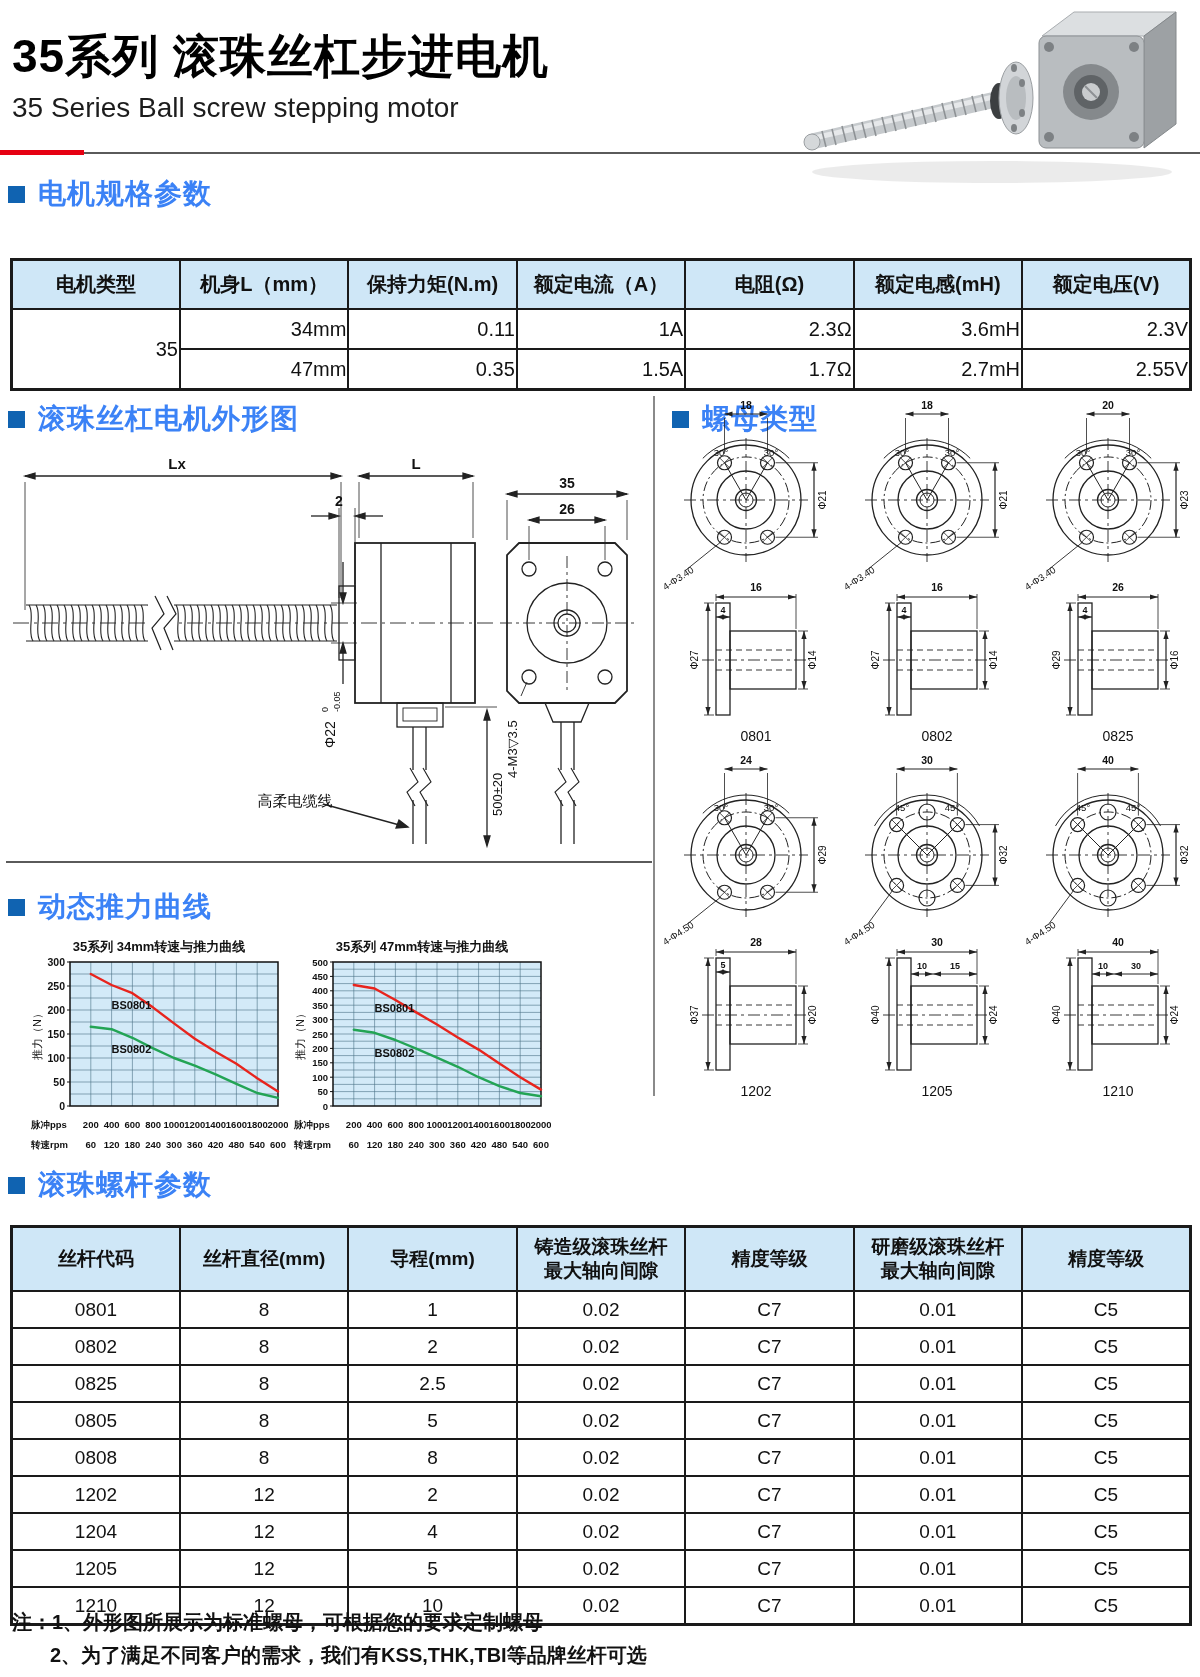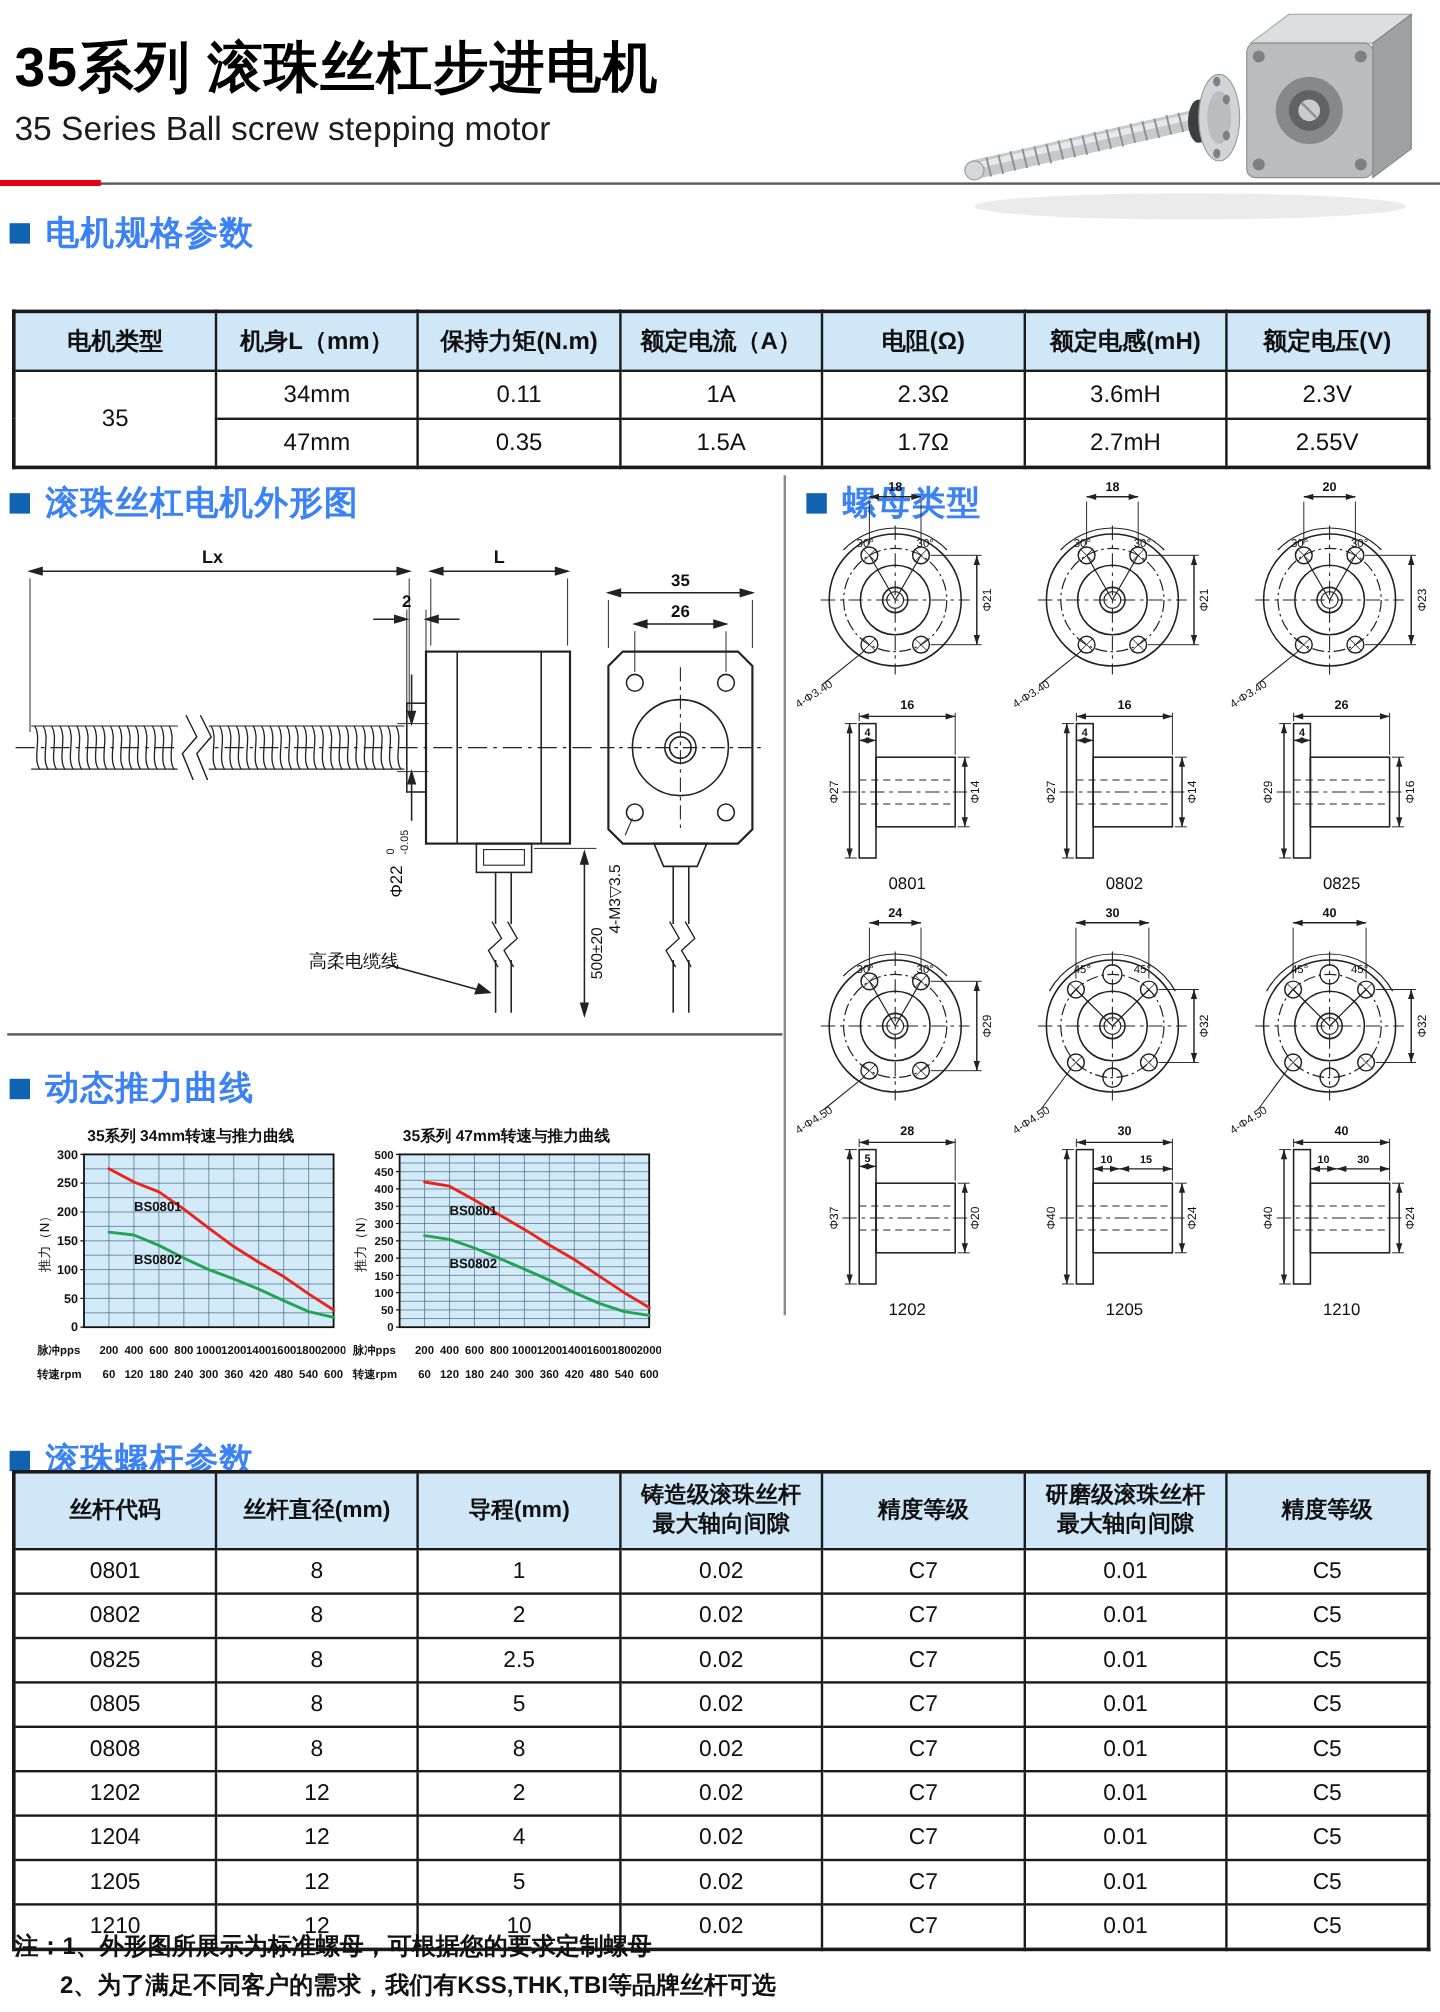--- a/index.html
+++ b/index.html
@@ -14,21 +14,21 @@
   .divider .gray{position:absolute;left:0;top:2px;width:1200px;height:2px;background:#5a5a5a;}
   .divider .red{position:absolute;left:0;top:0;width:84px;height:5px;background:#e60012;}
 
   .sec-title{position:absolute;display:flex;align-items:center;gap:13px;}
   .sec-title .sq{width:17px;height:17px;background:#1063b1;flex:none;}
   .sec-title .txt{font-size:28px;font-weight:bold;color:#3b82f6;letter-spacing:1px;white-space:nowrap;}
 
   table{border-collapse:collapse;table-layout:fixed;background:#fff;}
   .spec-table{position:absolute;left:10px;top:238px;width:1182px;border:3px solid #1a1a1a;margin-top:20px;}
   .spec-table th{background:#cfe7f7;font-size:20px;font-weight:bold;height:47px;border:2px solid #1a1a1a;padding:0 2px;}
-  .spec-table td{font-size:20px;text-align:center;height:36px;border:2px solid #1a1a1a;}
+  .spec-table td{font-size:20px;text-align:right;height:36px;border:2px solid #1a1a1a;}
 
   .screw-table{position:absolute;left:10px;top:1225px;width:1182px;border:3px solid #1a1a1a;}
   .screw-table th{background:#cfe7f7;font-size:19px;font-weight:bold;height:62px;border:2px solid #1a1a1a;white-space:pre-line;line-height:1.25;padding:0 2px;}
   .screw-table td{font-size:19px;text-align:center;height:33px;border:2px solid #1a1a1a;}
 
   .v-divider{position:absolute;left:653px;top:396px;width:2px;height:700px;background:#8a8a8a;}
   .h-divider{position:absolute;left:6px;top:861px;width:646px;height:2px;background:#5a5a5a;}
 
   .outline-wrap{position:absolute;left:5px;top:448px;width:645px;height:408px;}
   .nut-grid{position:absolute;left:656px;top:398px;width:544px;height:710px;display:grid;grid-template-columns:repeat(3,181px);grid-template-rows:355px 355px;}
@@ -898,21 +898,21 @@
         <text x="123.2" y="192" font-size="9.5" text-anchor="middle" font-weight="bold" fill="#111">240</text>
         <text x="144" y="192" font-size="9.5" text-anchor="middle" font-weight="bold" fill="#111">300</text>
         <text x="164.8" y="192" font-size="9.5" text-anchor="middle" font-weight="bold" fill="#111">360</text>
         <text x="185.6" y="192" font-size="9.5" text-anchor="middle" font-weight="bold" fill="#111">420</text>
         <text x="206.4" y="192" font-size="9.5" text-anchor="middle" font-weight="bold" fill="#111">480</text>
         <text x="227.20000000000002" y="192" font-size="9.5" text-anchor="middle" font-weight="bold" fill="#111">540</text>
         <text x="248" y="192" font-size="9.5" text-anchor="middle" font-weight="bold" fill="#111">600</text>
       </svg>
   </div>
 
-  <div class="sec-title" style="left:8px;top:1198px;">
+  <div class="sec-title" style="left:8px;top:1166px;">
     <span class="sq"></span>
     <span class="txt">滚珠螺杆参数</span>
   </div>
   <table class="screw-table">
     <thead>
         <tr>
           <th>丝杆代码</th>
           <th>丝杆直径(mm)</th>
           <th>导程(mm)</th>
           <th>铸造级滚珠丝杆

